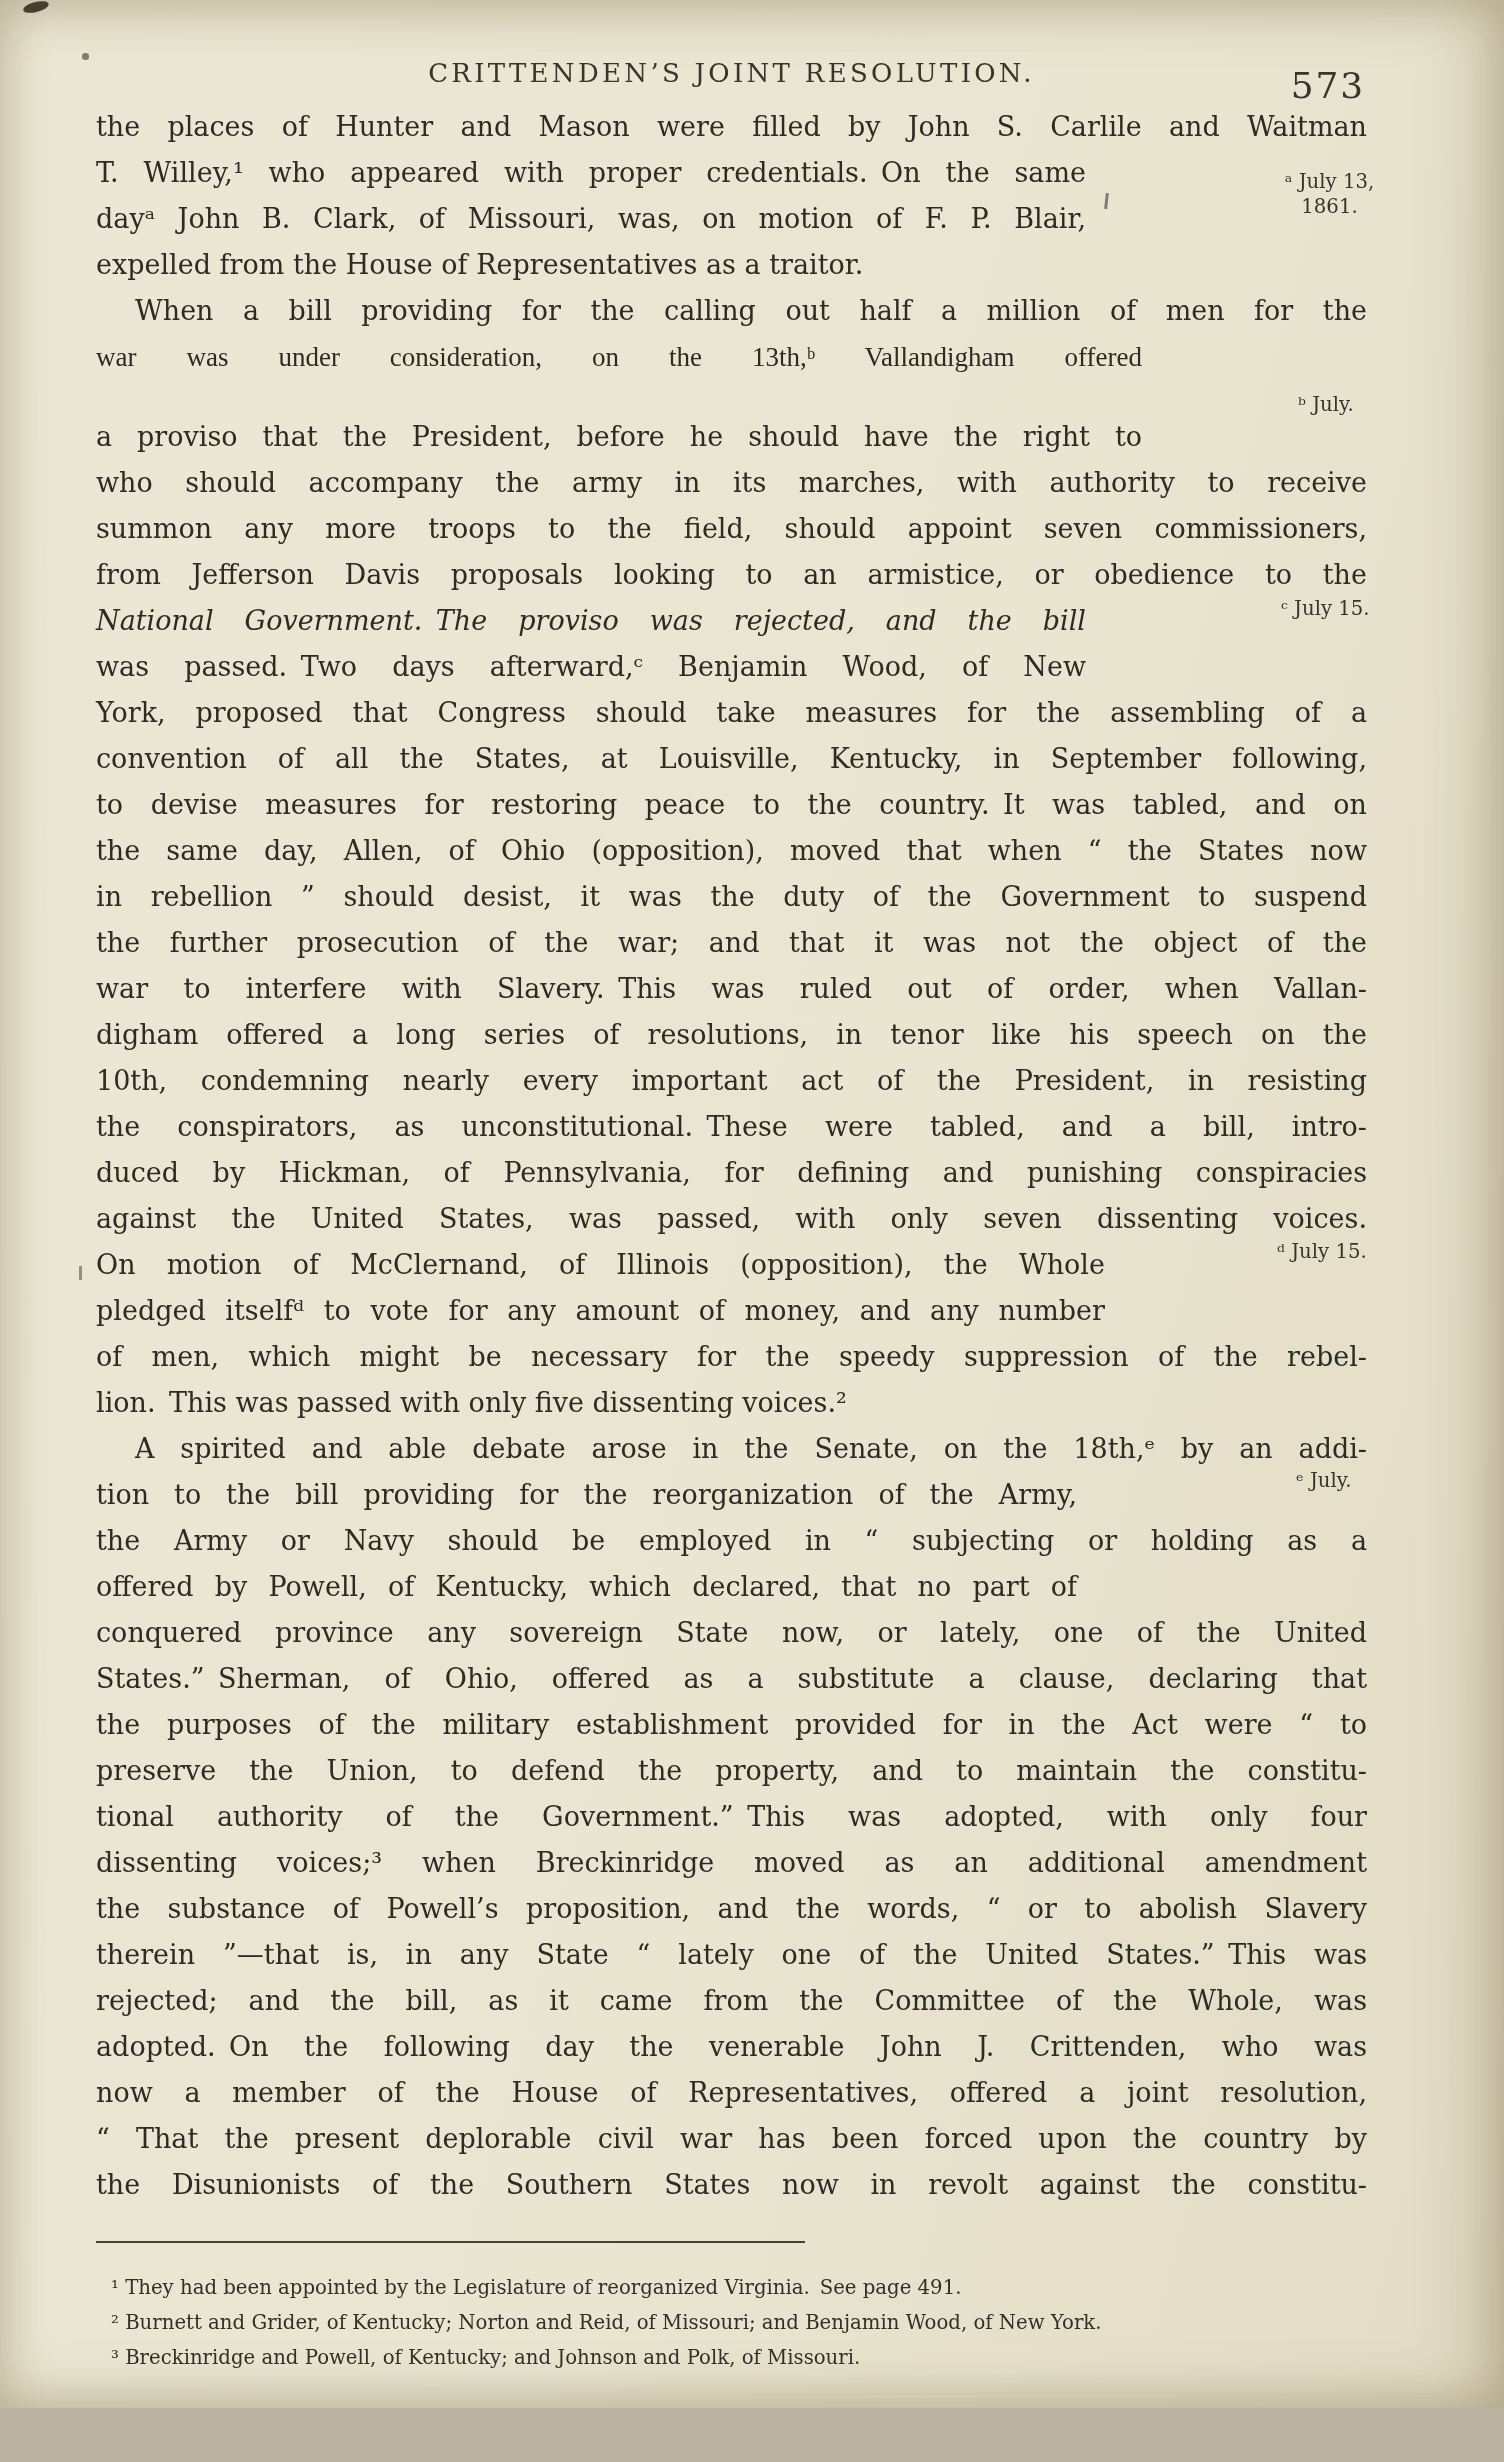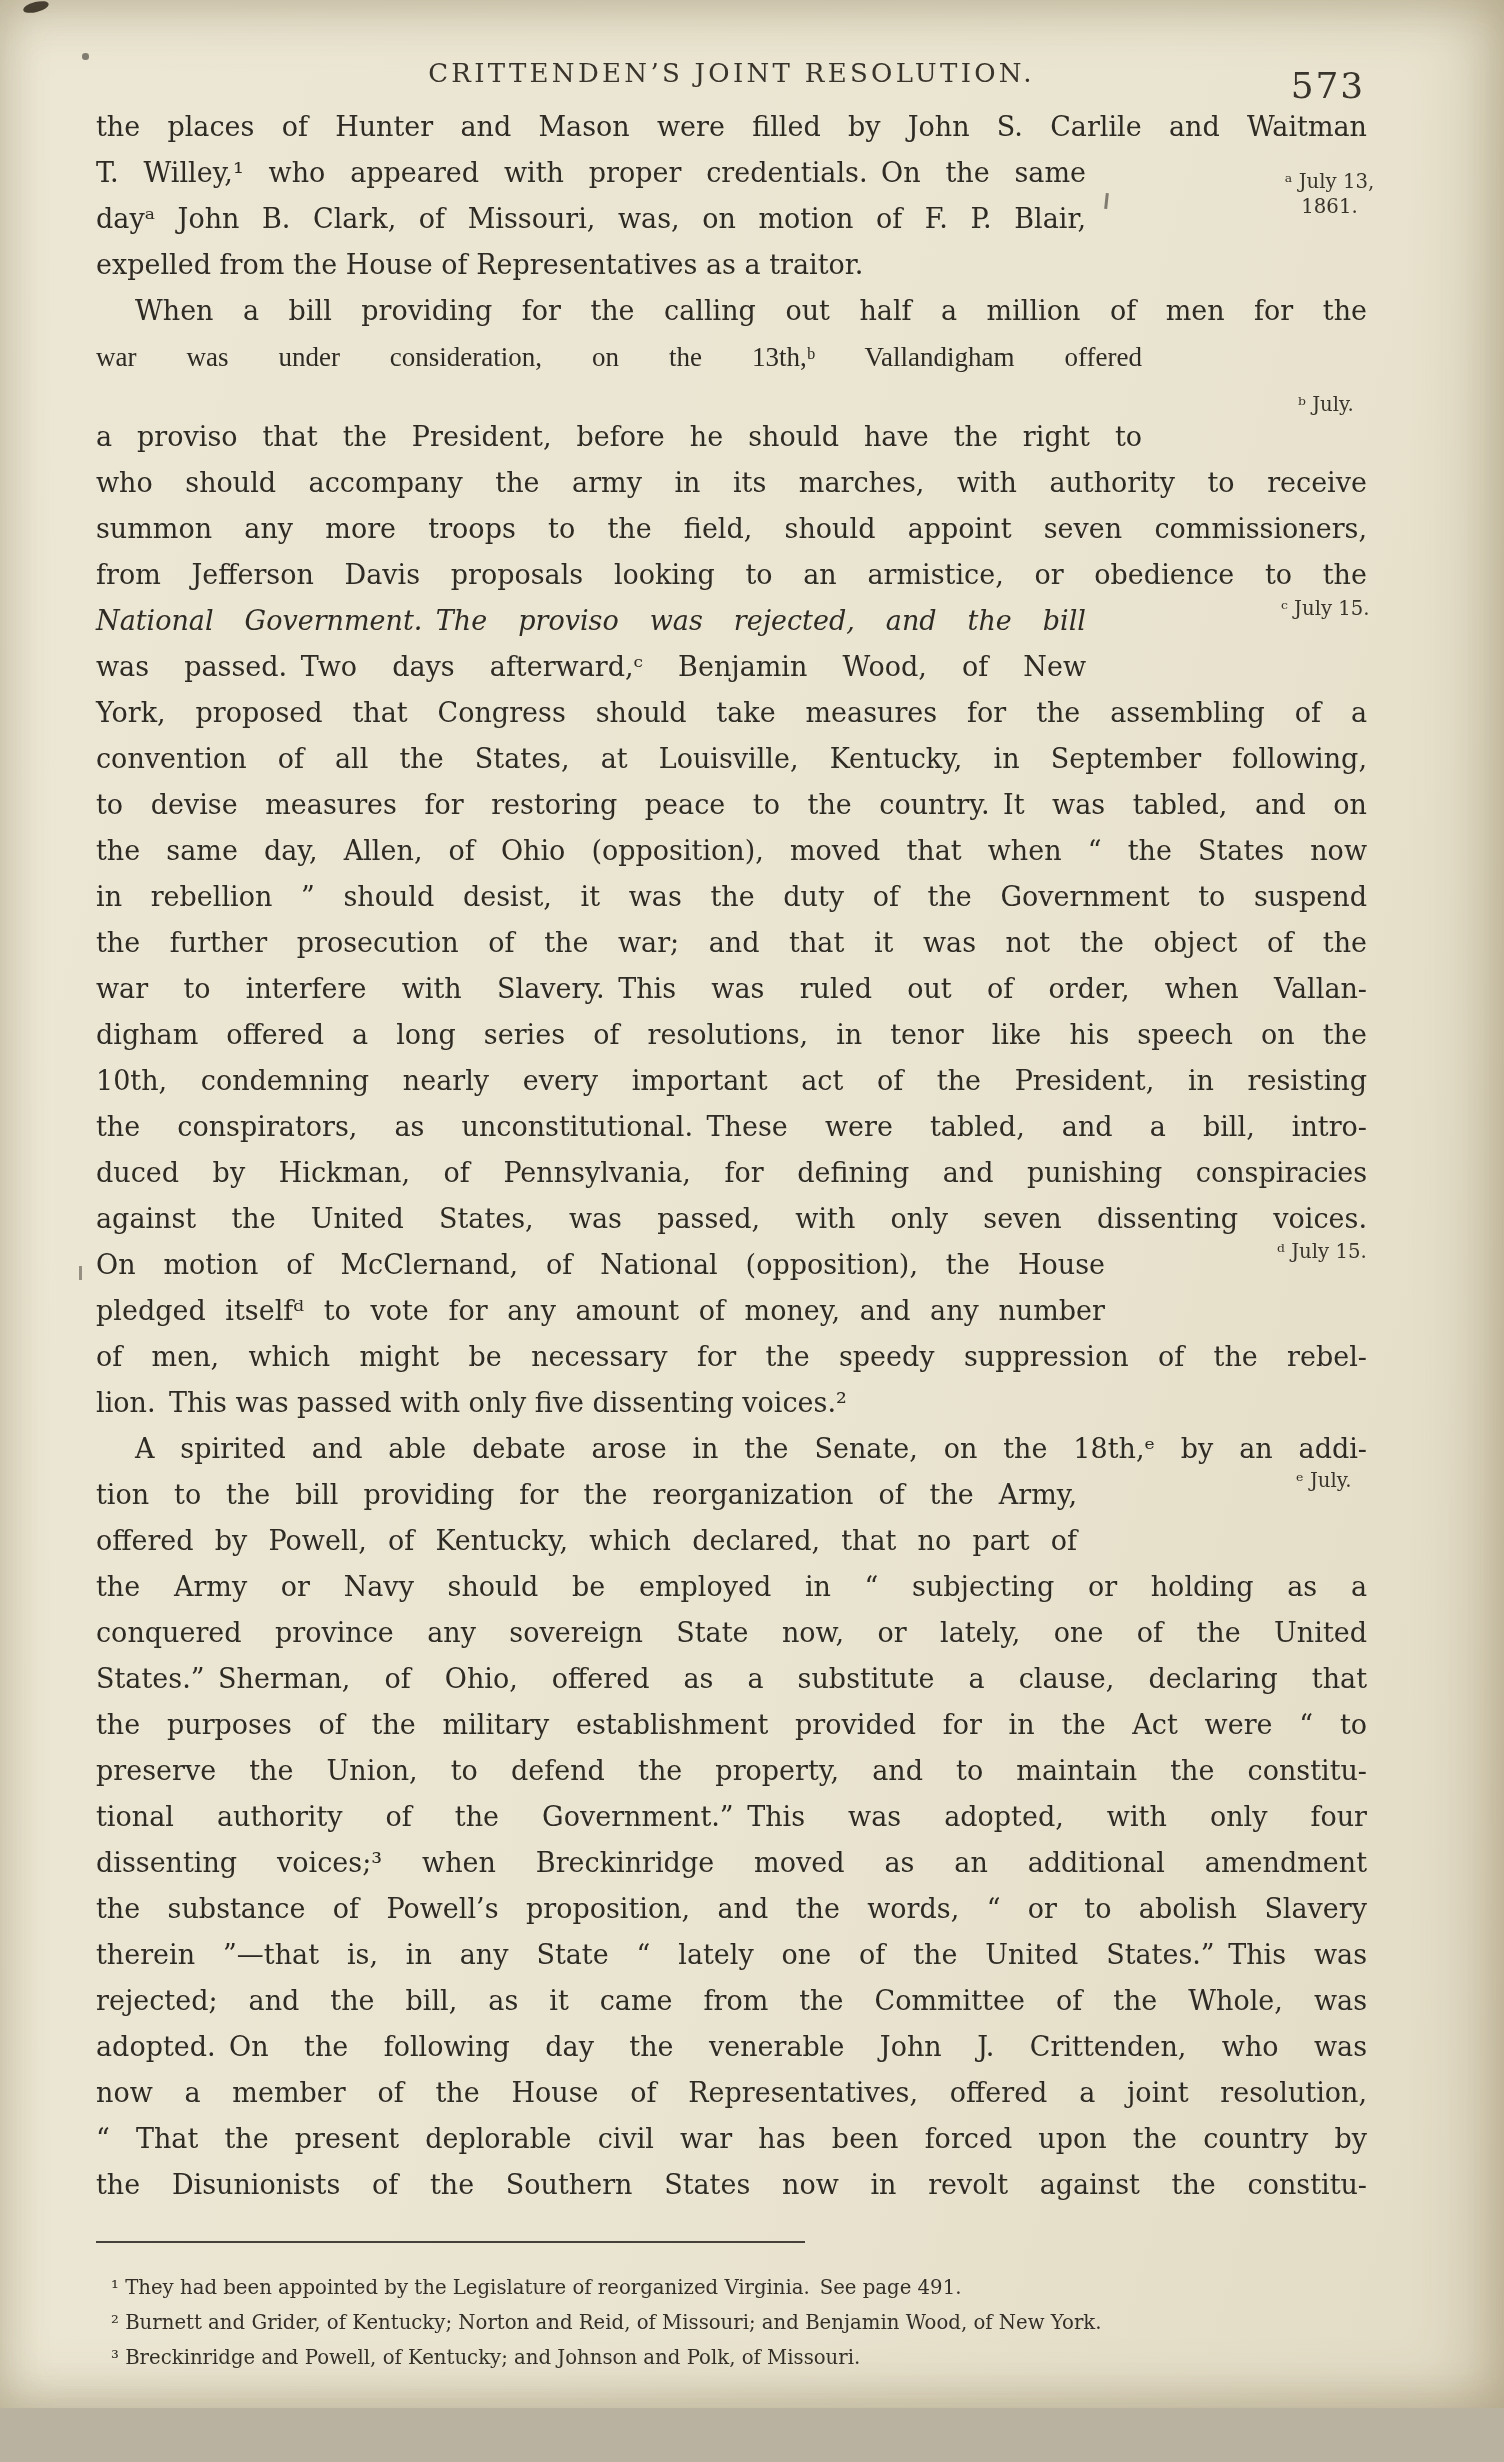--- a/index.html
+++ b/index.html
@@ -160,28 +160,28 @@
       <div class="line">to devise measures for restoring peace to the country. It was tabled, and on</div>
       <div class="line">the same day, Allen, of Ohio (opposition), moved that when “ the States now</div>
       <div class="line">in rebellion ” should desist, it was the duty of the Government to suspend</div>
       <div class="line">the further prosecution of the war; and that it was not the object of the</div>
       <div class="line">war to interfere with Slavery. This was ruled out of order, when Vallan-</div>
       <div class="line">digham offered a long series of resolutions, in tenor like his speech on the</div>
       <div class="line">10th, condemning nearly every important act of the President, in resisting</div>
       <div class="line">the conspirators, as unconstitutional. These were tabled, and a bill, intro-</div>
       <div class="line">duced by Hickman, of Pennsylvania, for defining and punishing conspiracies</div>
       <div class="line">against the United States, was passed, with only seven dissenting voices.</div>
-      <div class="line" style="padding-right: 262px;">On motion of McClernand, of National (opposition), the House</div>
+      <div class="line" style="padding-right: 262px;">On motion of McClernand, of Illinois (opposition), the Whole</div>
       <div class="line" style="padding-right: 262px;">pledged itselfᵈ to vote for any amount of money, and any number</div>
       <div class="line">of men, which might be necessary for the speedy suppression of the rebel-</div>
       <div class="line flush">lion. This was passed with only five dissenting voices.²</div>
       <div class="line" style="text-indent: 39px;">A spirited and able debate arose in the Senate, on the 18th,ᵉ by an addi-</div>
       <div class="line" style="padding-right: 290px;">tion to the bill providing for the reorganization of the Army,</div>
+      <div class="line">the Army or Navy should be employed in “ subjecting or holding as a</div>
       <div class="line" style="padding-right: 290px;">offered by Powell, of Kentucky, which declared, that no part of</div>
-      <div class="line">the Army or Navy should be employed in “ subjecting or holding as a</div>
       <div class="line">conquered province any sovereign State now, or lately, one of the United</div>
       <div class="line">States.” Sherman, of Ohio, offered as a substitute a clause, declaring that</div>
       <div class="line">the purposes of the military establishment provided for in the Act were “ to</div>
       <div class="line">preserve the Union, to defend the property, and to maintain the constitu-</div>
       <div class="line">tional authority of the Government.” This was adopted, with only four</div>
       <div class="line">dissenting voices;³ when Breckinridge moved as an additional amendment</div>
       <div class="line">the substance of Powell’s proposition, and the words, “ or to abolish Slavery</div>
       <div class="line">therein ”—that is, in any State “ lately one of the United States.” This was</div>
       <div class="line">rejected; and the bill, as it came from the Committee of the Whole, was</div>
       <div class="line">adopted. On the following day the venerable John J. Crittenden, who was</div>

